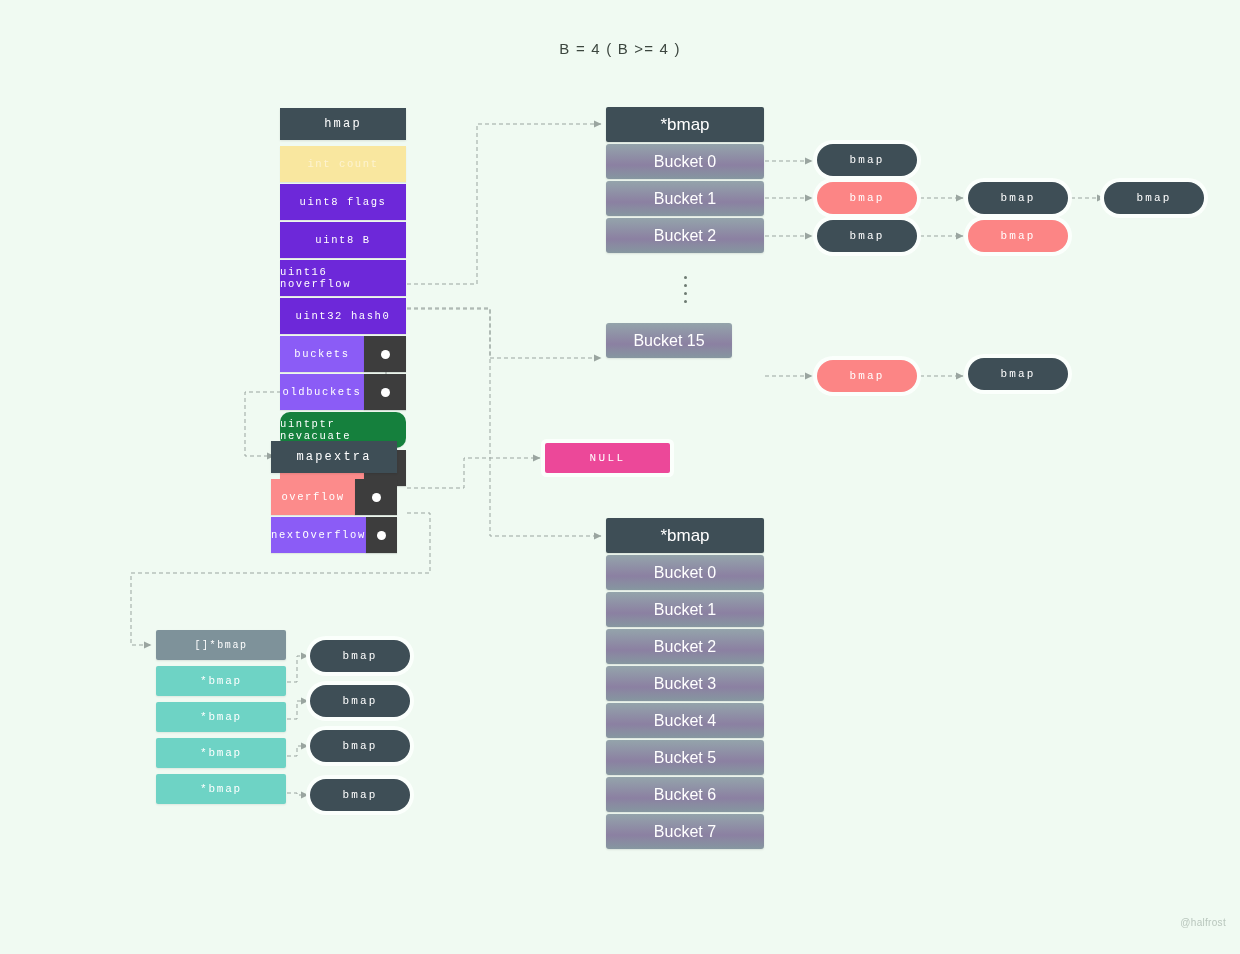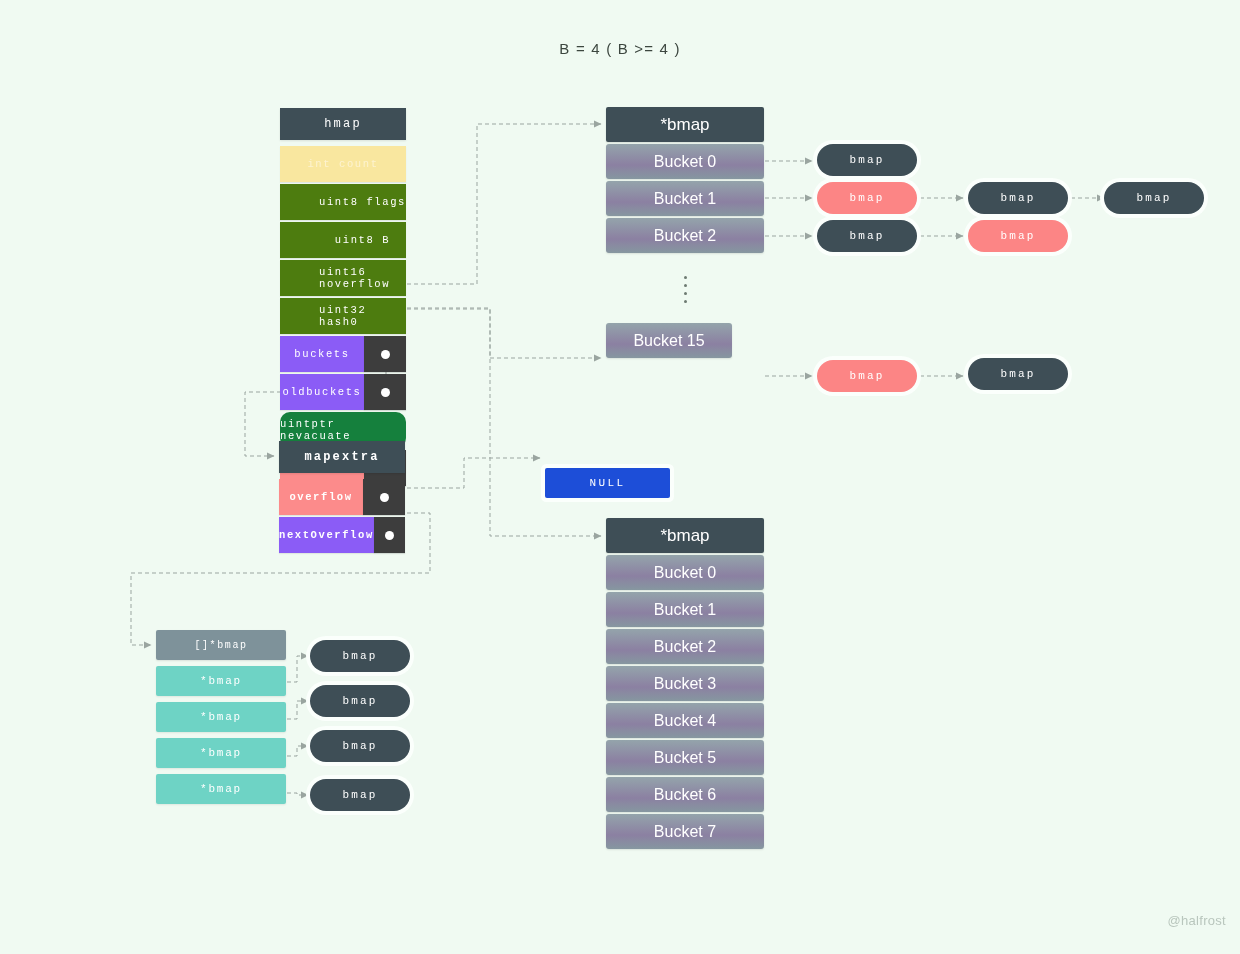--- a/index.html
+++ b/index.html
@@ -46,21 +46,21 @@
   }
   .sfield{
     flex:1;
     display:flex;align-items:center;justify-content:center;
     color:#ffffff;
     font-family:"Liberation Mono", monospace;
     font-size:10.5px;letter-spacing:1.6px;
     box-shadow:0 1px 1px rgba(0,0,0,.07);
   }
   .c-yellow{background:#F9E79F;color:#FDF3D0;}
-  .c-teal  {background:#4d7c0f;padding-left:39px;}
+  .c-teal  {background:#6d28d9;}
   .c-blue  {background:#8b5cf6;}
   .c-green {background:#15803d;border-radius:10px;}
   .c-pink  {background:#FC8B8B;}
   .ptr{
     width:42px;
     background:#3D3D3D;
     display:flex;align-items:center;justify-content:center;
     box-shadow:0 1px 1px rgba(0,0,0,.12);
   }
   .ptr i{
@@ -102,28 +102,27 @@
     color:#ffffff;
     box-shadow:0 0 0 4px #FBFFFC, 0 2px 3px rgba(0,0,0,.12);
   }
   .p-dark{background:#3E4E56;}
   .p-pink{background:#FC8585;}
 
   
   .nullbox{
     position:absolute;
     width:125px;height:30px;
-    background:#1d4ed8;
+    background:#ec4899;
     color:#ffffff;
     display:flex;align-items:center;justify-content:center;
     font-family:"Liberation Mono", monospace;
     font-size:11px;letter-spacing:2.4px;
     border-radius:2px;
     box-shadow:0 0 0 4px #FBFFFC, 0 1px 3px rgba(0,0,0,.12);
-    margin-top:25px;
   }
 
   
   .arr{position:absolute;}
   .arr-head{
     background:#7E929A;color:#ffffff;
     height:30px;
     display:flex;align-items:center;justify-content:center;
     font-family:"Liberation Mono", monospace;
     font-size:10px;letter-spacing:1.6px;
@@ -145,21 +144,21 @@
     position:absolute;
     display:flex;flex-direction:column;gap:5px;align-items:center;
   }
   .vdots span{
     width:3px;height:3px;border-radius:50%;background:#6d7a72;display:block;
   }
 
   .watermark{
     position:absolute;
     right:14px;bottom:26px;
-    font-size:13px;color:#b9c6bd;letter-spacing:.3px;
+    font-size:10px;color:#b9c6bd;letter-spacing:.3px;
   }
 </style>
 </head>
 <body>
 
 <div id="stage">
 
   <svg id="wires" viewBox="0 0 1240 954">
     <defs>
       <marker id="ah" markerWidth="8" markerHeight="8" refX="7" refY="4" orient="auto">
@@ -237,21 +236,21 @@
         </div>
         <div class="srow">
           <div class="sfield c-pink">extra</div>
           <div class="ptr">
             <i></i>
           </div>
         </div>
       </div>
   </div>
 
-  <div class="struct" id="mapextra-struct" style="left:279px;top:441px;width:126px;font-weight:bold;">
+  <div class="struct" id="mapextra-struct" style="left:271px;top:441px;width:126px;">
     <div class="shead">mapextra</div>
     <div id="mapextra-rows">
         <div class="srow">
           <div class="sfield c-pink">overflow</div>
           <div class="ptr">
             <i></i>
           </div>
         </div>
         <div class="srow">
           <div class="sfield c-blue">nextOverflow</div>

